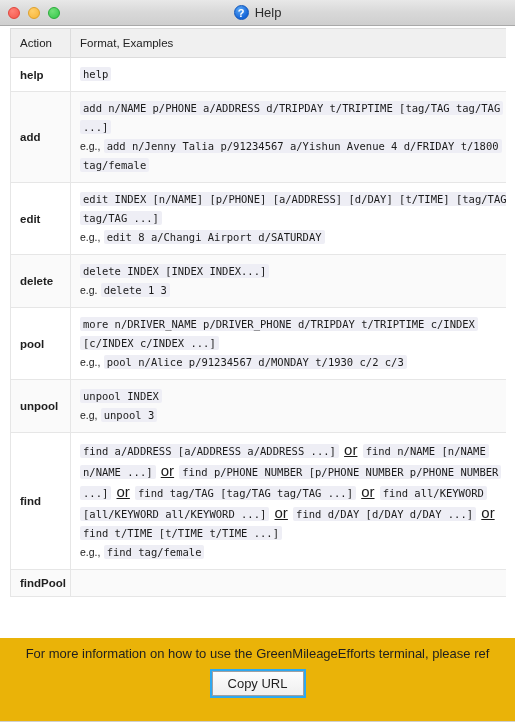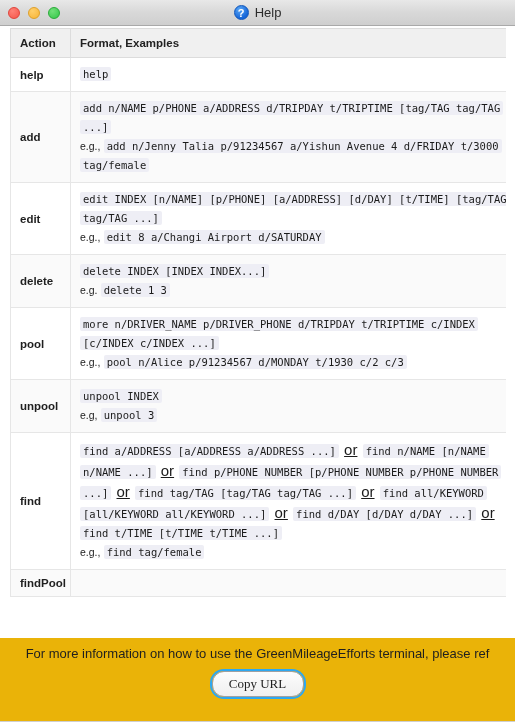--- a/index.html
+++ b/index.html
@@ -105,21 +105,21 @@
     background: #ffffff;
   }
   table.cmd col.c-action { width: 60px; }
   table.cmd col.c-format { width: 436px; }
 
   table.cmd th {
     background: #f0f0f0;
     border: 1px solid #dcdcdc;
     text-align: left;
     font-size: 11.5px;
-    font-weight: bold;
+    font-weight: normal;
     color: #222222;
     padding: 8px 9px;
     font-family: "Liberation Sans", sans-serif;
   }
 
   table.cmd td {
     border: 1px solid #e6e6e6;
     vertical-align: middle;
     font-size: 11.5px;
     color: #1f1f1f;
@@ -190,24 +190,24 @@
     position: absolute;
     left: 50%;
     transform: translateX(-50%);
     top: 33px;
     min-width: 92px;
     padding: 4px 14px;
     font-size: 13px;
     color: #1f1f1f;
     background: linear-gradient(to bottom, #fdfdfd, #efefef);
     border: 1px solid #9fa0a2;
-    border-radius: 12px;
+    border-radius: 0;
     box-shadow: 0 0 0 2px #2ea8f0;
     cursor: default;
-    font-family: Liberation Serif, serif;
+    font-family: Liberation Sans, sans-serif;
   }
 
   #window-bottom-edge {
     position: absolute;
     left: 0; right: 0; bottom: 0;
     height: 1px;
     background: #cfcfcf;
   }
 </style>
 </head>
@@ -245,21 +245,21 @@
               <td class="action-cell">help</td>
               <td class="format-cell">
                 <div class="fmt-line"><code class="tok">help</code></div>
               </td>
             </tr>
             <tr>
               <td class="action-cell">add</td>
               <td class="format-cell">
                 <div class="fmt-line"><code class="tok">add n/NAME p/PHONE a/ADDRESS d/TRIPDAY t/TRIPTIME [tag/TAG tag/TAG</code></div>
                 <div class="fmt-line"><code class="tok">...]</code></div>
-                <div class="fmt-line"><span class="plain">e.g.,</span> <code class="tok">add n/Jenny Talia p/91234567 a/Yishun Avenue 4 d/FRIDAY t/3000</code></div>
+                <div class="fmt-line"><span class="plain">e.g.,</span> <code class="tok">add n/Jenny Talia p/91234567 a/Yishun Avenue 4 d/FRIDAY t/1800</code></div>
                 <div class="fmt-line"><code class="tok">tag/female</code></div>
               </td>
             </tr>
             <tr>
               <td class="action-cell">edit</td>
               <td class="format-cell">
                 <div class="fmt-line"><code class="tok">edit INDEX [n/NAME] [p/PHONE] [a/ADDRESS] [d/DAY] [t/TIME] [tag/TAG</code></div>
                 <div class="fmt-line"><code class="tok">tag/TAG ...]</code></div>
                 <div class="fmt-line"><span class="plain">e.g.,</span> <code class="tok">edit 8 a/Changi Airport d/SATURDAY</code></div>
               </td>

